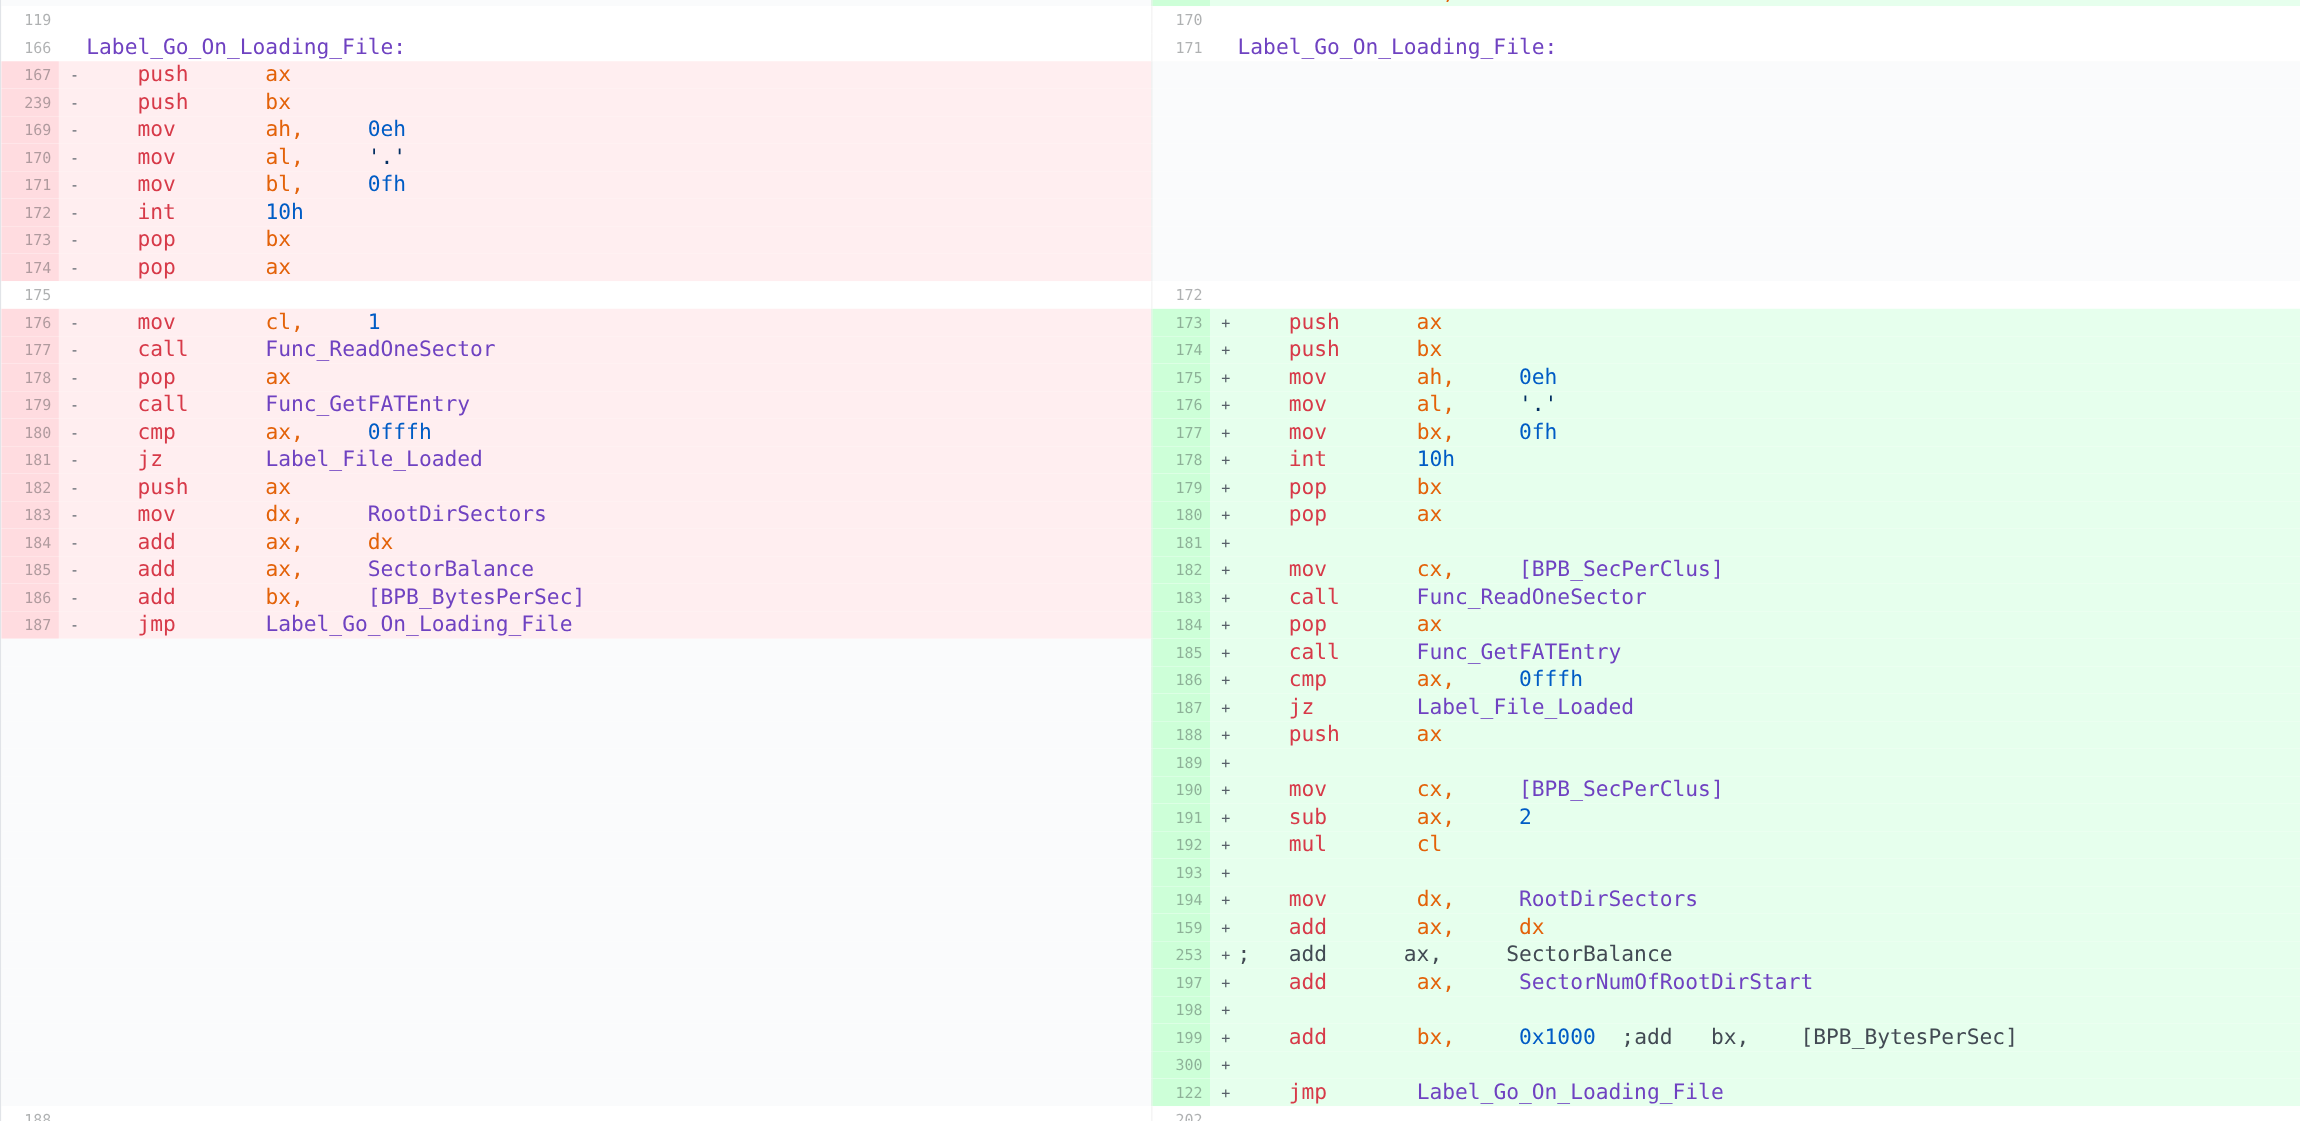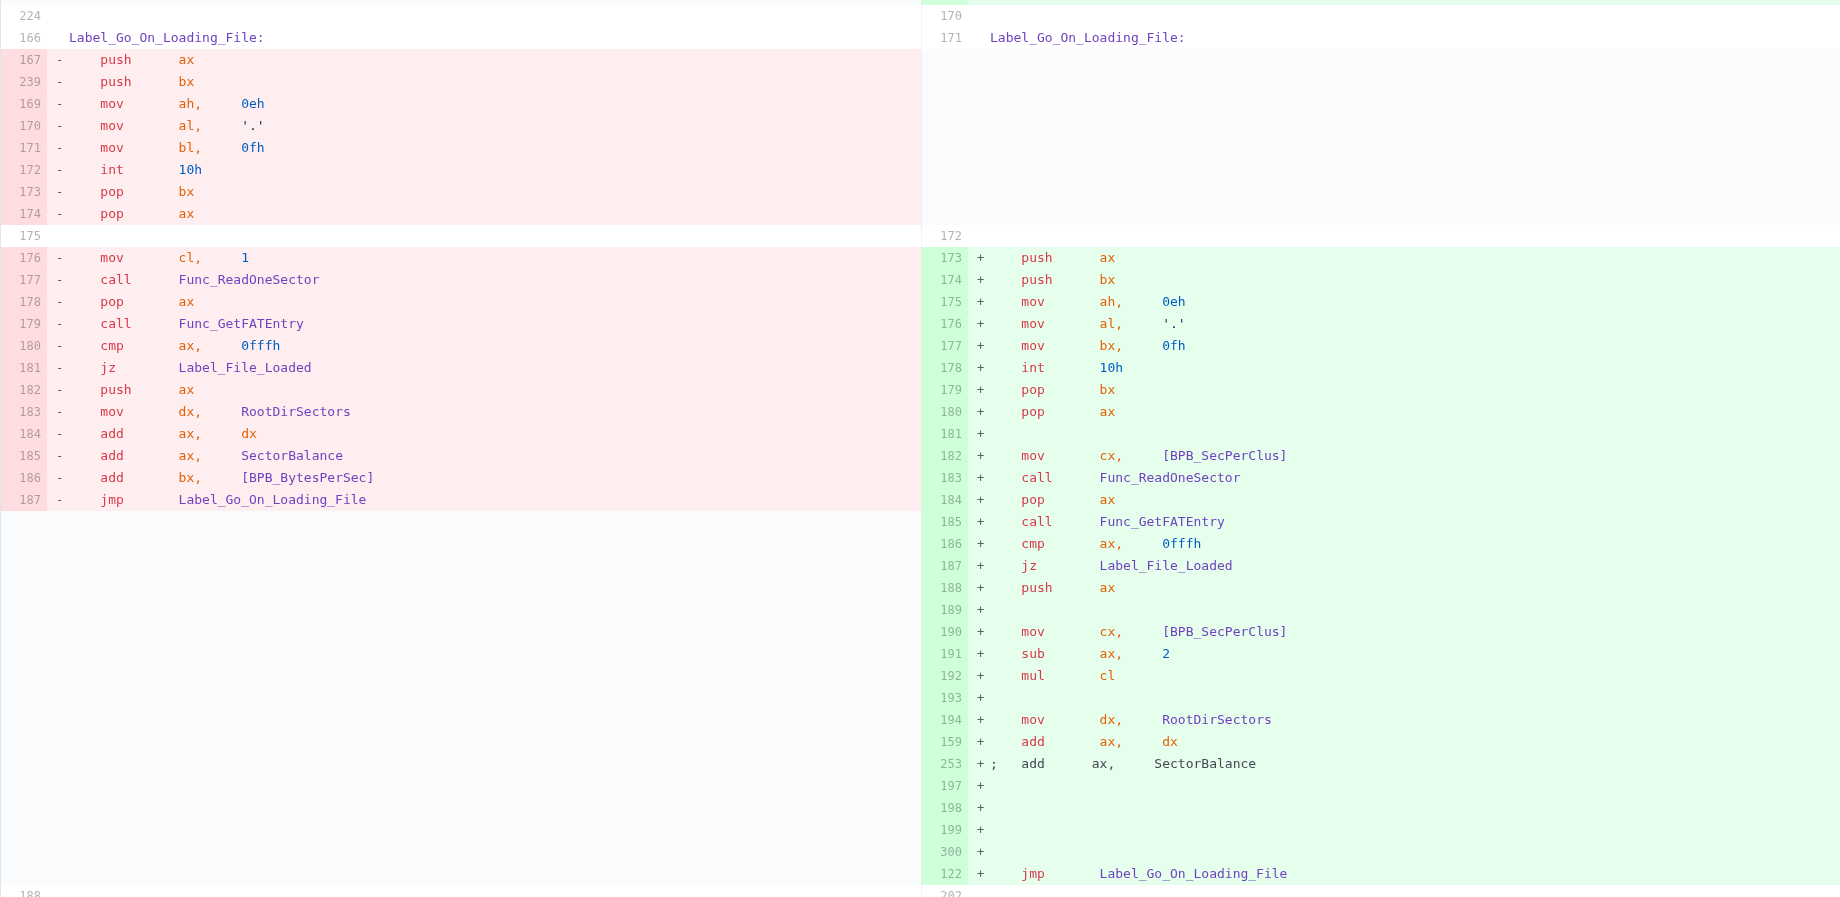--- a/index.html
+++ b/index.html
@@ -16,21 +16,21 @@
     width:46px;flex:none;text-align:right;padding-right:6px;box-sizing:border-box;
     font-size:12px;line-height:22px;color:rgba(27,31,35,0.35);
     user-select:none;cursor:pointer;
   }
   .mark{
     width:22px;flex:none;padding-left:9px;box-sizing:border-box;
     font-size:12px;line-height:22px;color:#586069;
   }
   .code{
     margin:0;padding:0;white-space:pre;
-    font-family:inherit;font-size:13px;line-height:22px;color:#24292e;
+    font-family:inherit;font-size:17px;line-height:22px;color:#24292e;
   }
   
   .t-ctx{background:#ffffff;}
   .t-del{background:var(--bg-del,#ffeef0);}
   .t-del .num{background:var(--bg-del-num,#ffdce0);text-align:right;}
   .t-add{background:var(--bg-add,#e6ffed);}
   .t-add .num{background:var(--bg-add-num,#cdffd8);}
   .t-emp{background:var(--bg-emp,#fafbfc);}
   
   .tk-k{color:var(--c-k,#d73a49);}
@@ -50,21 +50,21 @@
           <div class="num"></div>
         </div>
         <div class="cell t-add rt">
           <div class="num"></div>
           <div class="mark">+</div>
           <pre class="code"><span class="tk-k">    mov</span><span class="tk-o">       ax,</span><span class="tk-o">     bx</span></pre>
         </div>
       </div>
       <div class="drow">
         <div class="cell t-ctx">
-          <div class="num">224</div>
+          <div class="num">119</div>
           <div class="mark"></div>
           <pre class="code"></pre>
         </div>
         <div class="cell t-ctx rt">
           <div class="num">170</div>
           <div class="mark"></div>
           <pre class="code"></pre>
         </div>
       </div>
       <div class="drow">
@@ -435,39 +435,41 @@
           <pre class="code"><span class="tk-c">;   add      ax,     SectorBalance</span></pre>
         </div>
       </div>
       <div class="drow">
         <div class="cell t-emp">
           <div class="num"></div>
         </div>
         <div class="cell t-add rt">
           <div class="num">197</div>
           <div class="mark">+</div>
+          <pre class="code"><span class="tk-k">    add</span><span class="tk-o">       ax,</span><span class="tk-l">     SectorNumOfRootDirStart</span></pre>
         </div>
       </div>
       <div class="drow">
         <div class="cell t-emp">
           <div class="num"></div>
         </div>
         <div class="cell t-add rt">
           <div class="num">198</div>
           <div class="mark">+</div>
           <pre class="code"></pre>
         </div>
       </div>
       <div class="drow">
         <div class="cell t-emp">
           <div class="num"></div>
         </div>
         <div class="cell t-add rt">
           <div class="num">199</div>
           <div class="mark">+</div>
+          <pre class="code"><span class="tk-k">    add</span><span class="tk-o">       bx,</span><span class="tk-n">     0x1000</span><span class="tk-c">  ;add   bx,    [BPB_BytesPerSec]</span></pre>
         </div>
       </div>
       <div class="drow">
         <div class="cell t-emp">
           <div class="num"></div>
         </div>
         <div class="cell t-add rt">
           <div class="num">300</div>
           <div class="mark">+</div>
           <pre class="code"></pre>

